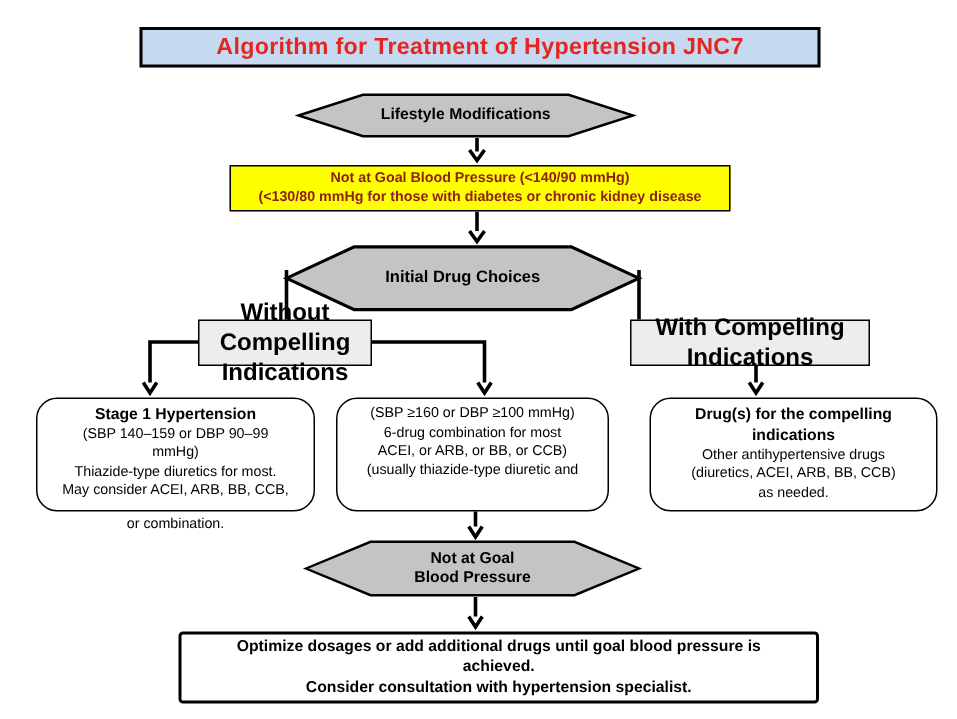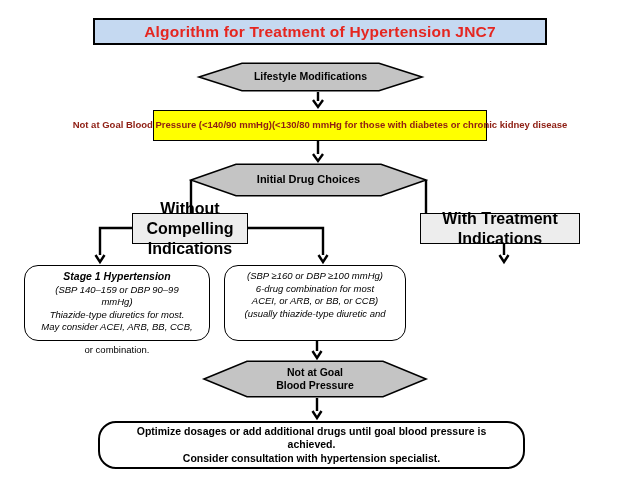--- a/index.html
+++ b/index.html
@@ -23,45 +23,45 @@
   .hex polygon{fill:var(--hex_fill,#c4c4c4);stroke:#000;stroke-width:1.6;}
   .hex-label{
     position:absolute;inset:0;display:flex;flex-direction:column;
     align-items:center;justify-content:center;
     font-weight:bold;font-size:10.5px;line-height:1.25;text-align:center;
   }
 
   .warning-box{
     position:absolute;left:153px;top:110px;width:334px;height:31px;z-index:2;
     background:var(--warning_bg,#ffff00);border:1.6px solid #000;box-sizing:border-box;
-    display:flex;flex-direction:row;align-items:center;justify-content:center;
+    display:flex;flex-direction:column;align-items:center;justify-content:center;
     font-size:9.5px;font-weight:bold;color:var(--warning_text,#8f2015);
     line-height:1.35;text-align:center;white-space:nowrap;
   }
 
   .cbox{
     position:absolute;z-index:2;height:31px;box-sizing:border-box;
     background:var(--compelling_bg,#ededed);border:1.6px solid #000;
     display:flex;flex-direction:column;align-items:center;justify-content:center;
     font-size:16px;font-weight:bold;line-height:1.25;text-align:center;
   }
 
   .rbox{
     position:absolute;z-index:2;box-sizing:border-box;background:#fff;
     border:1.8px solid #000;border-radius:14px;
     display:flex;flex-direction:column;align-items:center;justify-content:flex-start;
-    padding-top:4px;font-size:9.5px;line-height:1.32;text-align:center;white-space:nowrap;font-style:italic;
+    padding-top:4px;font-size:9.5px;line-height:1.32;text-align:center;white-space:nowrap;
   }
   .rbox-title{font-weight:bold;font-size:10.5px;}
   .footnote{
     position:absolute;z-index:2;text-align:center;font-size:9.5px;line-height:1.2;
   }
   .bottom-box{
-    position:absolute;left:98px;top:421px;width:427px;height:48px;z-index:2;
-    box-sizing:border-box;background:#fff;border:2px solid #000;border-radius:18px;
+    position:absolute;left:119px;top:421px;width:427px;height:48px;z-index:2;
+    box-sizing:border-box;background:#fff;border:2px solid #000;border-radius:3px;
     display:flex;flex-direction:column;align-items:center;justify-content:center;
     font-size:10.5px;font-weight:bold;line-height:1.3;text-align:center;white-space:nowrap;
   }
 </style>
 </head>
 <body>
 
 <div class="canvas">
 
   <svg class="connectors" viewBox="0 0 638 479">
@@ -108,53 +108,60 @@
       <polygon points="1,15 44,1.2 181,1.2 224,15 181,28.8 44,28.8"></polygon>
     </svg>
     <div class="hex-label">Lifestyle Modifications</div>
   </div>
 
   <div class="warning-box">
     <span>Not at Goal Blood Pressure (&lt;140/90 mmHg)</span>
     <span>(&lt;130/80 mmHg for those with diabetes or chronic kidney disease</span>
   </div>
 
-  <div class="hex" style="left:190px;top:163px;width:237px;height:34px">
+  <div class="hex" style="left:190px;top:163px;width:237px;height:45px">
     <svg viewBox="0 0 237 34" preserveAspectRatio="none">
       <polygon points="1,17 46,1.2 191,1.2 236,17 191,32.8 46,32.8"></polygon>
     </svg>
     <div class="hex-label" style="font-size:11px">Initial Drug Choices</div>
   </div>
 
   <div class="cbox" style="left:132px;top:213px;width:116px">
     <span>Without Compelling</span>
     <span>Indications</span>
   </div>
 
   <div class="cbox" style="left:420px;top:213px;width:160px">
-    <span>With Treatment</span>
+    <span>With Compelling</span>
     <span>Indications</span>
   </div>
 
   <div class="rbox" style="left:24px;top:265px;width:186px;height:76px">
     <div class="rbox-title">Stage 1 Hypertension</div>
     <div>(SBP 140–159 or DBP 90–99</div>
     <div>mmHg)</div>
     <div>Thiazide-type diuretics for most.</div>
     <div>May consider ACEI, ARB, BB, CCB,</div>
   </div>
   <div class="footnote" style="left:24px;top:344px;width:186px">or combination.</div>
 
   <div class="rbox" style="left:224px;top:265px;width:182px;height:76px">
     <div>(SBP ≥160 or DBP ≥100 mmHg)</div>
     <div>6-drug combination for most</div>
     <div>ACEI, or ARB, or BB, or CCB)</div>
     <div>(usually thiazide-type diuretic and</div>
   </div>
 
+  <div class="rbox" style="left:433px;top:265px;width:192px;height:76px">
+    <div class="rbox-title">Drug(s) for the compelling</div>
+    <div class="rbox-title">indications</div>
+    <div>Other antihypertensive drugs</div>
+    <div>(diuretics, ACEI, ARB, BB, CCB)</div>
+    <div>as needed.</div>
+  </div>
 
   <div class="hex" style="left:203px;top:360px;width:224px;height:38px">
     <svg viewBox="0 0 224 38" preserveAspectRatio="none">
       <polygon points="1,19 44,1.2 180,1.2 223,19 180,36.8 44,36.8"></polygon>
     </svg>
     <div class="hex-label">
       <span>Not at Goal</span>
       <span>Blood Pressure</span>
     </div>
   </div>

